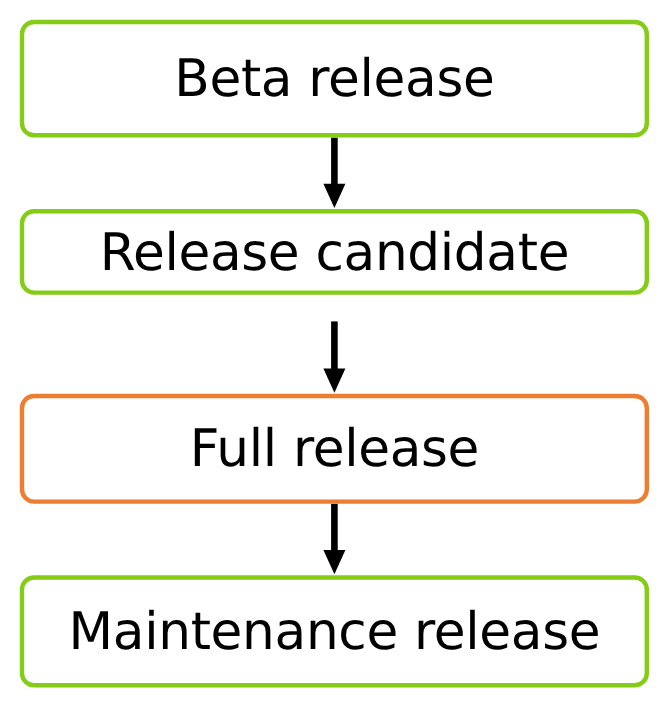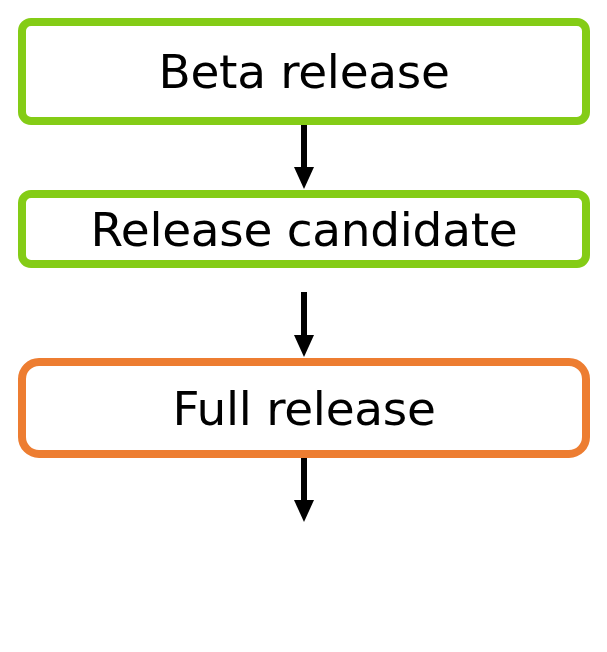--- a/index.html
+++ b/index.html
@@ -17,21 +17,21 @@
     height: 652px;
     background: #ffffff;
     overflow: hidden;
   }
   .node {
     position: absolute;
     left: 18px;
     width: 572px;
     box-sizing: border-box;
     background: #ffffff;
-    border: 8px solid #84cc16;
+    border: 4px solid #84cc16;
     border-radius: 13px;
     display: flex;
     align-items: center;
     justify-content: center;
   }
   .node.accent {
     border-color: #ed7d31;
   }
   .node-label {
     font-family: "DejaVu Sans", sans-serif;
@@ -39,21 +39,21 @@
     line-height: 1;
     font-weight: 400;
     color: #000000;
     letter-spacing: -0.3px;
     white-space: nowrap;
     text-align: center;
   }
   
   #node-0 { top: 18px;  height: 107px; }
   #node-1 { top: 190px; height: 78px; }
-  #node-2 { top: 358px; height: 100px; border-radius: 21px; }
+  #node-2 { top: 358px; height: 100px; }
   #node-3 { top: 523px; height: 102px; }
 
   .connector {
     position: absolute;
     left: 0;
     width: 607px;
     pointer-events: none;
   }
   #conn-0 { top: 125px; height: 65px; }
   #conn-1 { top: 292px; height: 66px; }
@@ -101,14 +101,17 @@
 
   <div class="connector" id="conn-2">
     <svg viewBox="0 0 607 65" preserveAspectRatio="none" aria-hidden="true">
       <g>
         <rect x="301" y="0" width="6" height="44" fill="#000000"></rect>
         <polygon points="294,42 314,42 304,64" fill="#000000"></polygon>
       </g>
     </svg>
   </div>
 
+  <div class="node" id="node-3">
+    <span class="node-label">Maintenance release</span>
+  </div>
 
 </div>
 
 </body></html>

